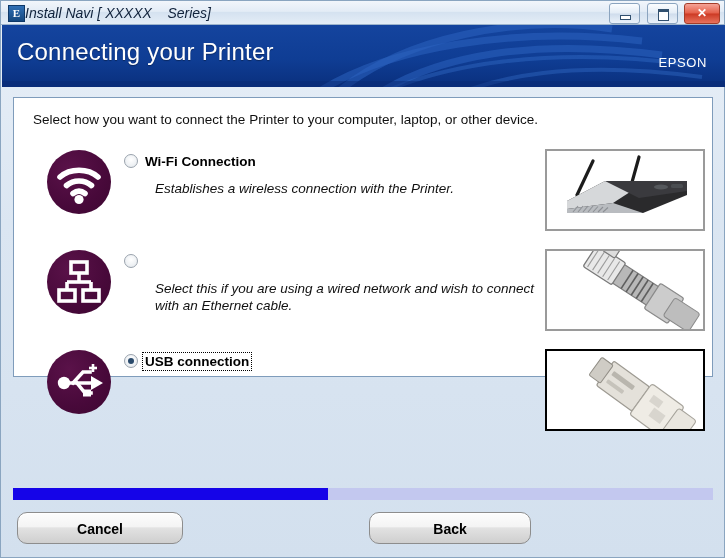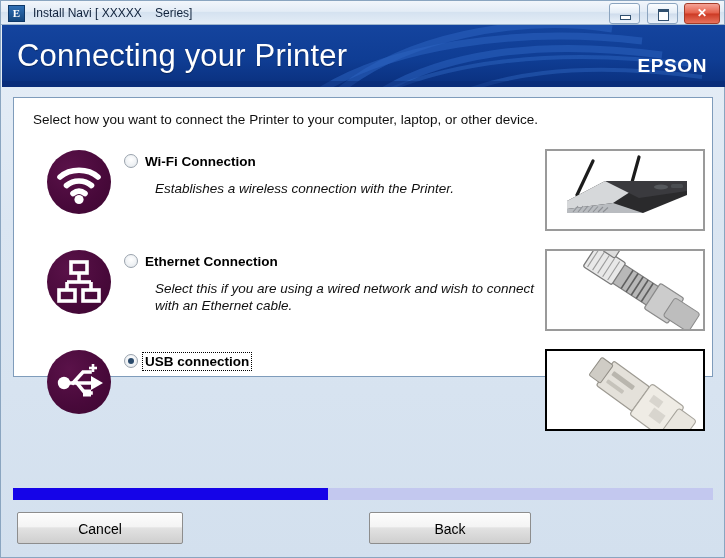--- a/index.html
+++ b/index.html
@@ -22,22 +22,22 @@
     box-sizing:border-box;
   }
   .app-icon{
     position:absolute;left:7px;top:4px;width:15px;height:15px;
     background:linear-gradient(180deg,#2f6fb5,#15487f);
     border:1px solid #0e3868;
     color:#fff;font-size:11px;font-weight:bold;line-height:15px;text-align:center;
     font-family:"Liberation Serif", serif;
   }
   .title-text{
-    position:absolute;left:32px;top:3px;height:18px;line-height:18px;
-    font-size:12px;color:#10223b;white-space:pre;
+    position:absolute;left:24px;top:3px;height:18px;line-height:18px;
+    font-size:14px;color:#10223b;white-space:pre;font-style:italic;
   }
   .win-buttons{position:absolute;right:4px;top:2px;height:20px;}
   .winbtn{
     display:inline-block;width:29px;height:19px;margin-left:2px;vertical-align:top;
     background:linear-gradient(180deg,#fbfdff 0%,#e3ecf6 48%,#cfdcec 52%,#eaf2fa 100%);
     border:1px solid #8ba4bf;border-radius:3px;position:relative;
   }
   .winbtn.close{
     background:linear-gradient(180deg,#f5a396 0%,#e4604a 48%,#cc3a24 52%,#e8725c 100%);
     border-color:#a33c29;width:34px;
@@ -51,27 +51,27 @@
   .max-mark{position:absolute;left:10px;top:5px;width:9px;height:8px;border:1px solid #31506f;border-top-width:3px;background:#fff;}
   
   .banner{
     position:absolute;left:1px;top:24px;width:723px;height:62px;
     background:#10459b;
     overflow:hidden;
   }
   .banner .bg{position:absolute;left:0;top:0;width:100%;height:100%;}
   .banner-title{
     position:absolute;left:15px;top:13px;
-    font-size:31px;color:#ffffff;font-weight:normal;
+    font-size:24px;color:#ffffff;font-weight:normal;
     letter-spacing:0.2px;
     text-shadow:0 1px 1px rgba(0,0,0,.35);
   }
   .epson-logo{
     position:absolute;right:18px;top:30px;
-    font-size:19px;font-weight:bold;color:#ffffff;letter-spacing:0.6px;
+    font-size:13px;font-weight:normal;color:#ffffff;letter-spacing:0.6px;
   }
   
   .content{
     position:absolute;left:12px;top:96px;width:700px;height:280px;
     background:#ffffff;border:1px solid #7f9cbb;box-sizing:border-box;
   }
   .instruction{
     position:absolute;left:19px;top:14px;font-size:13.5px;color:#101010;
   }
   .option{position:absolute;left:0;width:100%;}
@@ -110,25 +110,26 @@
   
   .progress-track{
     position:absolute;left:12px;top:487px;width:700px;height:12px;
     background:#c3c8ef;border:0;box-sizing:border-box;
   }
   .progress-fill{position:absolute;left:0;top:0;height:100%;background:#1504e8;}
   
   .btn{
     position:absolute;height:32px;
     background:linear-gradient(180deg,#fdfdfd 0%,#f4f4f4 45%,#e2e2e2 50%,#d2d2d2 92%,#cfcfcf 100%);
-    border:1px solid #8d8d8d;border-radius:2px;
+    border:1px solid #8d8d8d;border-radius:10px;
     font-size:14px;color:#000;text-align:center;line-height:32px;
     font-family:"Liberation Sans", sans-serif;
     box-shadow:inset 0 1px 0 #fff;
     box-sizing:border-box;
+    font-weight:bold;
   }
   .btn-cancel{left:16px;top:511px;width:166px;}
   .btn-back{left:368px;top:511px;width:162px;}
   .btn-next{left:541px;top:511px;width:168px;}
 </style>
 </head>
 <body>
 
 <div class="window">
 
@@ -228,21 +229,21 @@
             <rect x="12" y="40" width="16" height="11"></rect>
             <rect x="36" y="40" width="16" height="11"></rect>
             <path d="M32 23 L 32 32"></path>
             <path d="M20 32 L 44 32"></path>
             <path d="M20 32 L 20 40"></path>
             <path d="M44 32 L 44 40"></path>
           </g>
         </svg>
       </div>
       <div class="opt-label-wrap">
-        <span class="radio"></span><span class="opt-title">Ethernet Connection</span>
+        <span class="radio"></span>
       </div>
       <div class="opt-desc" style="top:30px;">Select this if you are using a wired network and wish to connect with an Ethernet cable.</div>
       <div class="photo-box" style="top:-1px;height:82px;">
         <div class="photo-inner">
           <svg viewBox="0 0 156 78" width="100%" height="100%" preserveAspectRatio="none">
             <rect width="156" height="78" fill="#ffffff"></rect>
             <g transform="rotate(33 78 39)">
               <rect x="62" y="18" width="62" height="22" rx="3" fill="#b8b8b8" stroke="#7d7d7d" stroke-width="1.2"></rect>
               <g stroke="#5e5e5e" stroke-width="1.6">
                 <path d="M74 18 L 74 40"></path>

